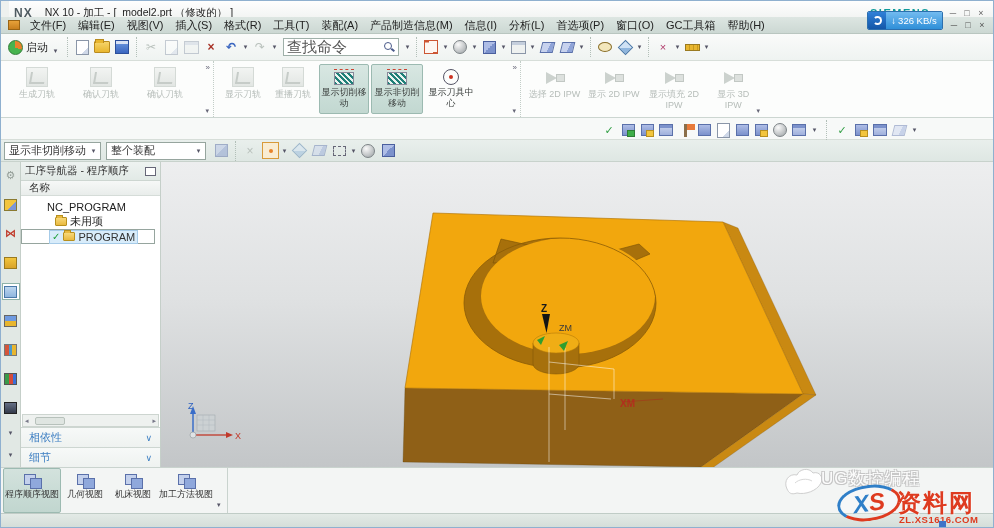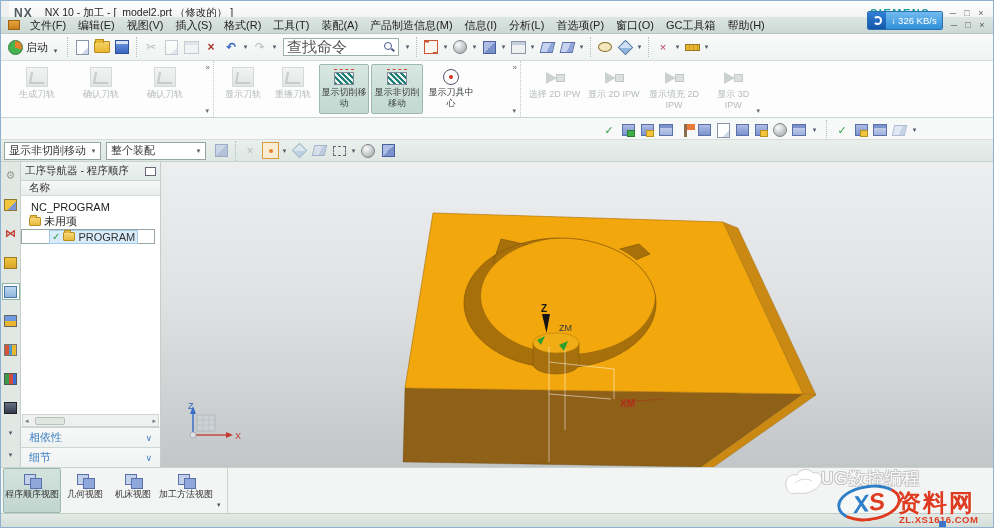--- a/index.html
+++ b/index.html
@@ -118,22 +118,22 @@
 .rb-books{background:linear-gradient(90deg,#3a9a4a 0 4px,#d44a3a 4px 8px,#3a6fd8 8px 13px);border-color:#555}
 .rb-web{background:linear-gradient(#667086,#333a4a);border-color:#222}
 .rb-arrow{font-size:7px;color:#556;height:8px}
 
 
 .navpanel{position:absolute;top:161px;left:20px;width:140px;height:305px;background:#fff;border-right:1px solid #c5cfc9;display:flex;flex-direction:column;font-size:11px}
 .np-title{height:19px;flex:0 0 19px;background:linear-gradient(#eef3f1,#e2eae6);border-bottom:1px solid #cdd6d1;display:flex;align-items:center;font-size:10.5px;padding:0 4px;color:#333;white-space:nowrap}
 .np-pin{margin-left:auto;width:11px;height:9px;border:1px solid #667;background:#fff;flex:0 0 auto}
 .np-col{height:15px;flex:0 0 15px;background:linear-gradient(#f6f8f7,#e9edeb);border-bottom:1px solid #d5dcd8;font-size:10.5px;display:flex;align-items:center;padding:0 8px;color:#333}
 .np-tree{padding-top:3px;color:#1d1d1d}
-.trow{height:15px;display:flex;align-items:center;gap:3px;padding-left:8px;white-space:nowrap}
-.trow.l2{padding-left:6px}
+.trow{height:15px;display:flex;align-items:center;gap:3px;padding-left:24px;white-space:nowrap}
+.trow.l2{padding-left:32px}
 .trow.l3{padding-left:27px}
 .lblwrap{display:flex;align-items:center;gap:3px;padding:0 2px}
 .trow.sel .lblwrap{background:#d8ecfa;border:1px solid #a6cbe8}
 .fold{width:12px;height:9px;background:linear-gradient(#f7d87a,#e9b93f);border:1px solid #b8901e;border-radius:1px;position:relative;flex:0 0 auto}
 .fold::before{content:"";position:absolute;top:-3px;left:0;width:5px;height:2px;background:#e9b93f;border:1px solid #b8901e;border-bottom:none}
 .chk{color:#1fa03a;font-weight:bold;font-size:10px}
 .np-fill{flex:1}
 .np-hscroll{height:13px;flex:0 0 13px;margin:0 1px;background:#eef1ef;border:1px solid #cdd5d0;display:flex;align-items:center;font-size:7px;color:#778;padding:0 2px}
 .np-hs-thumb{width:30px;height:8px;background:#dfe5e1;border:1px solid #b7c1bb;border-radius:2px;margin-left:6px}
 .np-hs-sp{flex:1}

